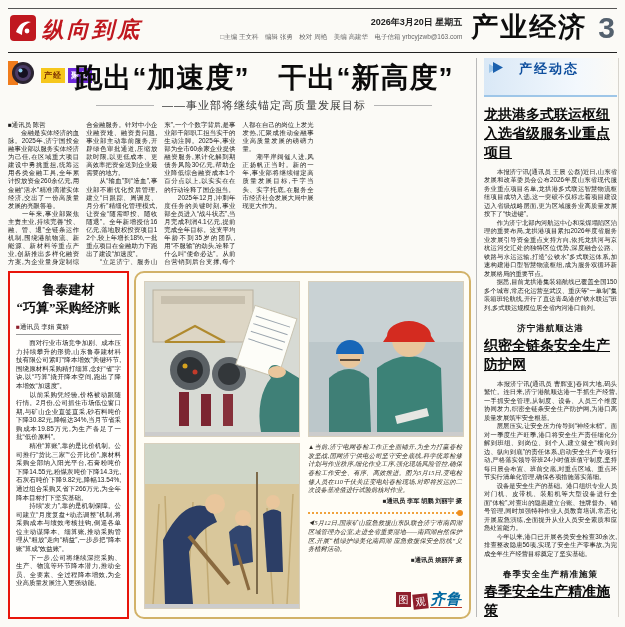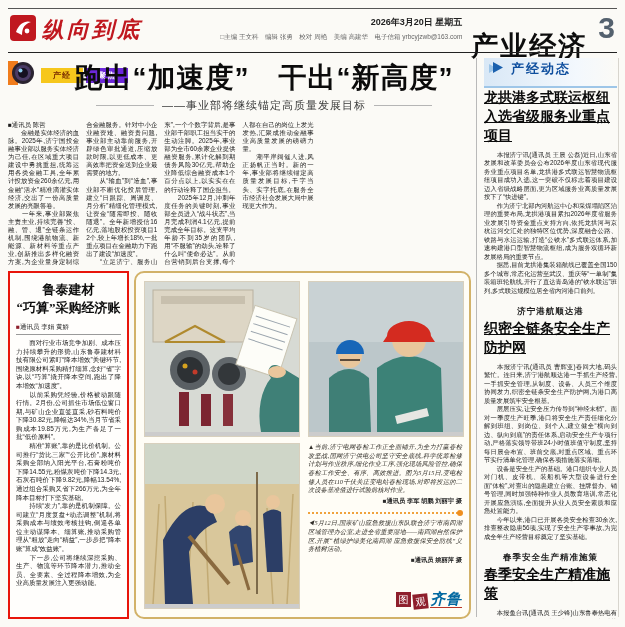--- a/index.html
+++ b/index.html
@@ -13,26 +13,26 @@
   .head-rule { position:absolute; left:8px; right:8px; top:52px; border-top:1.5px solid #222; }
 
   
   .masthead { position:absolute; left:10px; top:15px; display:flex; align-items:center; gap:6px; }
   .paper-name { font-family:"Liberation Serif", serif; font-style:italic; font-weight:bold;
     color:#c0181f; font-size:22px; letter-spacing:3px; }
   .header-right { position:absolute; right:10px; top:11px; display:flex; align-items:flex-start; gap:9px; }
   .header-meta { text-align:right; margin-top:5px; }
   .date-line { font-size:9px; color:#222; font-weight:bold; }
   .staff-line { font-size:6.5px; color:#666; margin-top:4px; }
-  .section-title { font-size:27px; font-weight:900; color:#0d0d0d; letter-spacing:2px; line-height:1.2;margin-top:19px; }
+  .section-title { font-size:27px; font-weight:900; color:#0d0d0d; letter-spacing:2px; line-height:1.2; }
   .page-num { font-size:30px; font-weight:bold; color:#54616e; line-height:1.1; margin-left:2px; }
 
   
   .focus-badge { position:absolute; left:8px; top:60px; display:flex; align-items:center; gap:3px; }
-  .badge-label { font-size:8px; font-weight:bold; padding:2px 12px; letter-spacing:1px; }
+  .badge-label { font-size:8px; font-weight:bold; padding:2px 3px; letter-spacing:1px; }
   .badge-yellow { background:#f6c71c; color:#7a2d00; }
   .badge-red { background:#6d28d9; color:#fff; }
 
   
   .headline { position:absolute; left:62px; width:404px; top:59px; text-align:center;
     font-size:28px; font-weight:900; color:#0b0b0b; letter-spacing:1px; white-space:nowrap; }
   .subhead { position:absolute; left:62px; width:404px; top:98px; display:flex; align-items:center;
     justify-content:center; gap:8px; }
   .subhead .line { width:58px; height:1px; background:#b5b5b5; }
   .subhead-text { font-size:11px; color:#3a3a3a; letter-spacing:1px; }
@@ -72,22 +72,22 @@
   .stamp-sq { width:15px; height:15px; background:#8e1f2c; color:#fff; font-size:10px;
     font-family:"Liberation Serif", serif; display:flex; align-items:center; justify-content:center; }
   .stamp-sq.tilt { transform:rotate(-6deg); margin-top:4px; }
   .stamp-script { font-family:"Liberation Serif", serif; font-style:italic; font-weight:bold;
     color:#0369a1; font-size:15px; letter-spacing:1px; border-bottom:1px solid #b93527; line-height:1.1; }
 
   
   .v-rule { position:absolute; left:476px; top:58px; bottom:10px; width:1px; background:#b9b9b9; }
   .edge-rule { position:absolute; right:6px; top:58px; bottom:10px; width:1px; background:#d8d5ce; }
   .sidebar { position:absolute; left:484px; top:58px; width:133px; bottom:8px; overflow:hidden; }
-  .sb-header { display:flex; align-items:center; gap:7px; padding:2px 4px 8px;
-    background:linear-gradient(90deg,#d9e8f6,#f3f8fd 70%,transparent); border-bottom:2px solid #9ec6e8; margin-bottom:1px; }
+  .sb-header { display:flex; align-items:center; gap:15px; padding:2px 4px 17px;
+    background:linear-gradient(90deg,#d9e8f6,#f3f8fd 70%,transparent); border-bottom:2px solid #9ec6e8; margin-bottom:9px; }
   .sb-header-label { font-size:13px; font-weight:900; color:#0f4f9e; letter-spacing:2px; }
   .sb-article { margin-bottom:11px; }
   .sb-kicker { font-size:8.5px; font-weight:bold; text-align:center; color:#222;
     letter-spacing:1px; margin-bottom:2px; }
   .sb-title { font-family:"Liberation Serif", serif; font-weight:bold; font-size:14px;
     line-height:1.35; text-align:left; color:#0b0b0b; white-space:pre-line;text-decoration:underline; }
   .sb-body { font-size:6.3px; line-height:1.35; text-align:justify; color:#1c1c1c;
     margin-top:5px; white-space:pre-wrap; word-break:break-all; }
 </style>
 </head>

